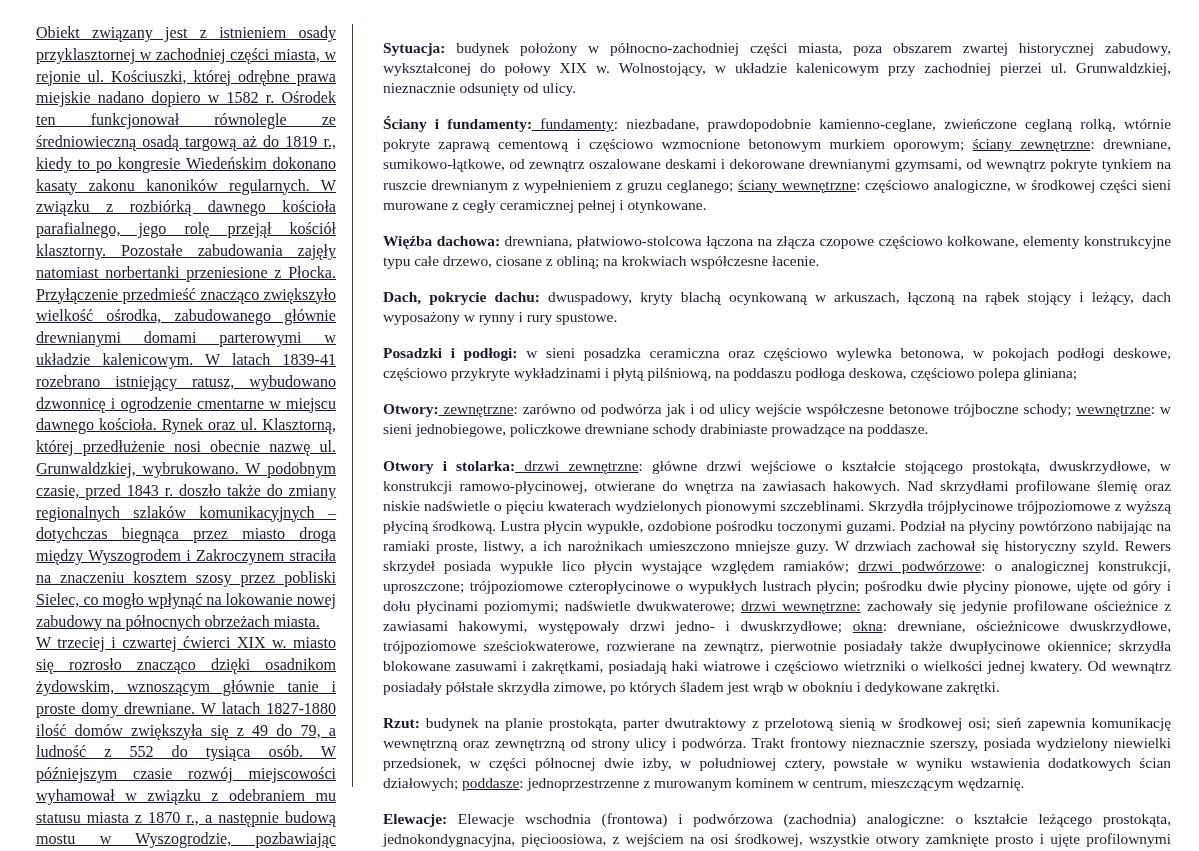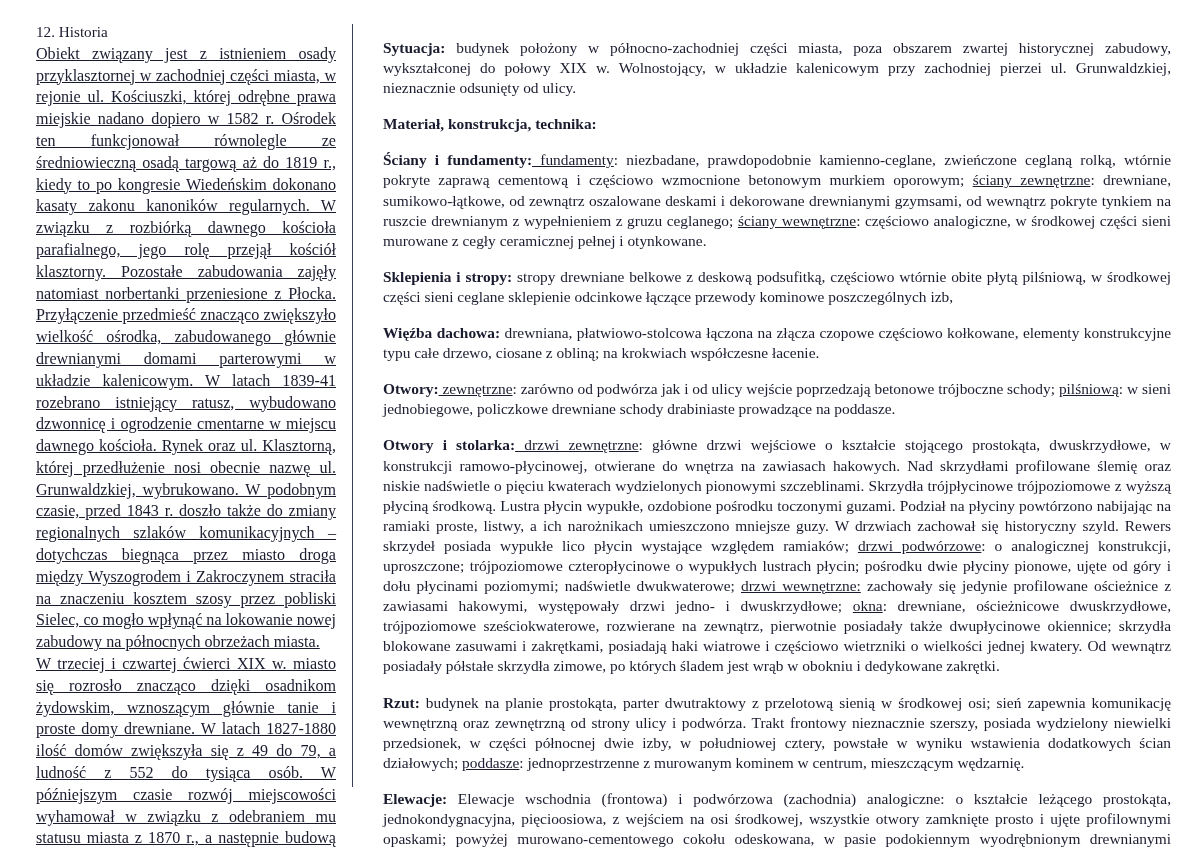--- a/index.html
+++ b/index.html
@@ -84,37 +84,36 @@
   .cont-inline {
     font-weight: bold;
   }
 </style>
 </head>
 <body>
 
 <div class="page">
 
   <div class="col-left">
-    <div class="section-head">12. Historia</div>
     <div class="body-left">
       <p>Obiekt związany jest z istnieniem osady przyklasztornej w zachodniej części miasta, w rejonie ul. Kościuszki, której odrębne prawa miejskie nadano dopiero w 1582 r. Ośrodek ten funkcjonował równolegle ze średniowieczną osadą targową aż do 1819 r., kiedy to po kongresie Wiedeńskim dokonano kasaty zakonu kanoników regularnych. W związku z rozbiórką dawnego kościoła parafialnego, jego rolę przejął kościół klasztorny. Pozostałe zabudowania zajęły natomiast norbertanki przeniesione z Płocka. Przyłączenie przedmieść znacząco zwiększyło wielkość ośrodka, zabudowanego głównie drewnianymi domami parterowymi w układzie kalenicowym. W latach 1839-41 rozebrano istniejący ratusz, wybudowano dzwonnicę i ogrodzenie cmentarne w miejscu dawnego kościoła. Rynek oraz ul. Klasztorną, której przedłużenie nosi obecnie nazwę ul. Grunwaldzkiej, wybrukowano. W podobnym czasie, przed 1843 r. doszło także do zmiany regionalnych szlaków komunikacyjnych – dotychczas biegnąca przez miasto droga między Wyszogrodem i Zakroczynem straciła na znaczeniu kosztem szosy przez pobliski Sielec, co mogło wpłynąć na lokowanie nowej zabudowy na północnych obrzeżach miasta.</p>
       <p>W trzeciej i czwartej ćwierci XIX w. miasto się rozrosło znacząco dzięki osadnikom żydowskim, wznoszącym głównie tanie i proste domy drewniane. W latach 1827-1880 ilość domów zwiększyła się z 49 do 79, a ludność z 552 do tysiąca osób. W późniejszym czasie rozwój miejscowości wyhamował w związku z odebraniem mu statusu miasta z 1870 r., a następnie budową mostu w Wyszogrodzie, pozbawiając znaczenia lokalną przeprawę przez Wisłę. O znacznym odsetku ludności żydowskiej świadczą inwestycje z końca XIX w., w postaci budowy bożnicy, mykwy oraz kirkuta.</p>
 
     </div>
   </div>
 
   <div class="col-divider"></div>
 
   <div class="col-right">
     <div class="body-right" id="opis-entries">
         <p><span class="lbl">Sytuacja:</span><span> budynek położony w północno-zachodniej części miasta, poza obszarem zwartej historycznej zabudowy, wykształconej do połowy XIX w. Wolnostojący, w układzie kalenicowym przy zachodniej pierzei ul. Grunwaldzkiej, nieznacznie odsunięty od ulicy.</span></p>
-        <p><span class="lbl">Materiał, konstrukcja, technika:</span></p>
         <p><span class="lbl">Ściany i fundamenty:</span><span class="u"> fundamenty</span><span>: niezbadane, prawdopodobnie kamienno-ceglane, zwieńczone ceglaną rolką, wtórnie pokryte zaprawą cementową i częściowo wzmocnione betonowym murkiem oporowym; </span><span class="u">ściany zewnętrzne</span><span>: drewniane, sumikowo-łątkowe, od zewnątrz oszalowane deskami i dekorowane drewnianymi gzymsami, od wewnątrz pokryte tynkiem na ruszcie drewnianym z wypełnieniem z gruzu ceglanego; </span><span class="u">ściany wewnętrzne</span><span>: częściowo analogiczne, w środkowej części sieni murowane z cegły ceramicznej pełnej i otynkowane.</span></p>
-        <p><span class="lbl">Sklepienia i stropy:</span><span> stropy drewniane belkowe z deskową podsufitką, częściowo wtórnie obite płytą pilśniową, w środkowej części sieni ceglane sklepienie odcinkowe łączące przewody kominowe poszczególnych izb,</span></p>
         <p><span class="lbl">Więźba dachowa:</span><span> drewniana, płatwiowo-stolcowa łączona na złącza czopowe częściowo kołkowane, elementy konstrukcyjne typu całe drzewo, ciosane z obliną; na krokwiach współczesne łacenie.</span></p>
-        <p><span class="lbl">Otwory:</span><span class="u"> zewnętrzne</span><span>: zarówno od podwórza jak i od ulicy wejście poprzedzają betonowe trójboczne schody; </span><span class="u">pilśniową</span><span>: w sieni jednobiegowe, policzkowe drewniane schody drabiniaste prowadzące na poddasze.</span></p>
+        <p><span class="lbl">Dach, pokrycie dachu:</span><span> dwuspadowy, kryty blachą ocynkowaną w arkuszach, łączoną na rąbek stojący i leżący, dach wyposażony w rynny i rury spustowe.</span></p>
+        <p><span class="lbl">Posadzki i podłogi:</span><span> w sieni posadzka ceramiczna oraz częściowo wylewka betonowa, w pokojach podłogi deskowe, częściowo przykryte wykładzinami i płytą pilśniową, na poddaszu podłoga deskowa, częściowo polepa gliniana;</span></p>
+        <p><span class="lbl">Otwory:</span><span class="u"> zewnętrzne</span><span>: zarówno od podwórza jak i od ulicy wejście współczesne betonowe trójboczne schody; </span><span class="u">wewnętrzne</span><span>: w sieni jednobiegowe, policzkowe drewniane schody drabiniaste prowadzące na poddasze.</span></p>
         <p><span class="lbl">Otwory i stolarka:</span><span class="u"> drzwi zewnętrzne</span><span>: główne drzwi wejściowe o kształcie stojącego prostokąta, dwuskrzydłowe, w konstrukcji ramowo-płycinowej, otwierane do wnętrza na zawiasach hakowych. Nad skrzydłami profilowane ślemię oraz niskie nadświetle o pięciu kwaterach wydzielonych pionowymi szczeblinami. Skrzydła trójpłycinowe trójpoziomowe z wyższą płyciną środkową. Lustra płycin wypukłe, ozdobione pośrodku toczonymi guzami. Podział na płyciny powtórzono nabijając na ramiaki proste, listwy, a ich narożnikach umieszczono mniejsze guzy. W drzwiach zachował się historyczny szyld. Rewers skrzydeł posiada wypukłe lico płycin wystające względem ramiaków; </span><span class="u">drzwi podwórzowe</span><span>: o analogicznej konstrukcji, uproszczone; trójpoziomowe czteropłycinowe o wypukłych lustrach płycin; pośrodku dwie płyciny pionowe, ujęte od góry i dołu płycinami poziomymi; nadświetle dwukwaterowe; </span><span class="u">drzwi wewnętrzne:</span><span> zachowały się jedynie profilowane ościeżnice z zawiasami hakowymi, występowały drzwi jedno- i dwuskrzydłowe; </span><span class="u">okna</span><span>: drewniane, ościeżnicowe dwuskrzydłowe, trójpoziomowe sześciokwaterowe, rozwierane na zewnątrz, pierwotnie posiadały także dwupłycinowe okiennice; skrzydła blokowane zasuwami i zakrętkami, posiadają haki wiatrowe i częściowo wietrzniki o wielkości jednej kwatery. Od wewnątrz posiadały półstałe skrzydła zimowe, po których śladem jest wrąb w obokniu i dedykowane zakrętki.</span></p>
         <p><span class="lbl">Rzut:</span><span> budynek na planie prostokąta, parter dwutraktowy z przelotową sienią w środkowej osi; sień zapewnia komunikację wewnętrzną oraz zewnętrzną od strony ulicy i podwórza. Trakt frontowy nieznacznie szerszy, posiada wydzielony niewielki przedsionek, w części północnej dwie izby, w południowej cztery, powstałe w wyniku wstawienia dodatkowych ścian działowych; </span><span class="u">poddasze</span><span>: jednoprzestrzenne z murowanym kominem w centrum, mieszczącym wędzarnię.</span></p>
         <p><span class="lbl">Elewacje:</span><span> Elewacje wschodnia (frontowa) i podwórzowa (zachodnia) analogiczne: o kształcie leżącego prostokąta, jednokondygnacyjna, pięcioosiowa, z wejściem na osi środkowej, wszystkie otwory zamknięte prosto i ujęte profilownymi opaskami; powyżej murowano-cementowego cokołu odeskowana, w pasie podokiennym wyodrębnionym drewnianymi gzymsami - pionowo, między oknami - poziomo. </span><span class="cont-inline">cd. załącznik nr 2</span></p>
       </div>
   </div>
 
 </div>
 
 </body></html>

